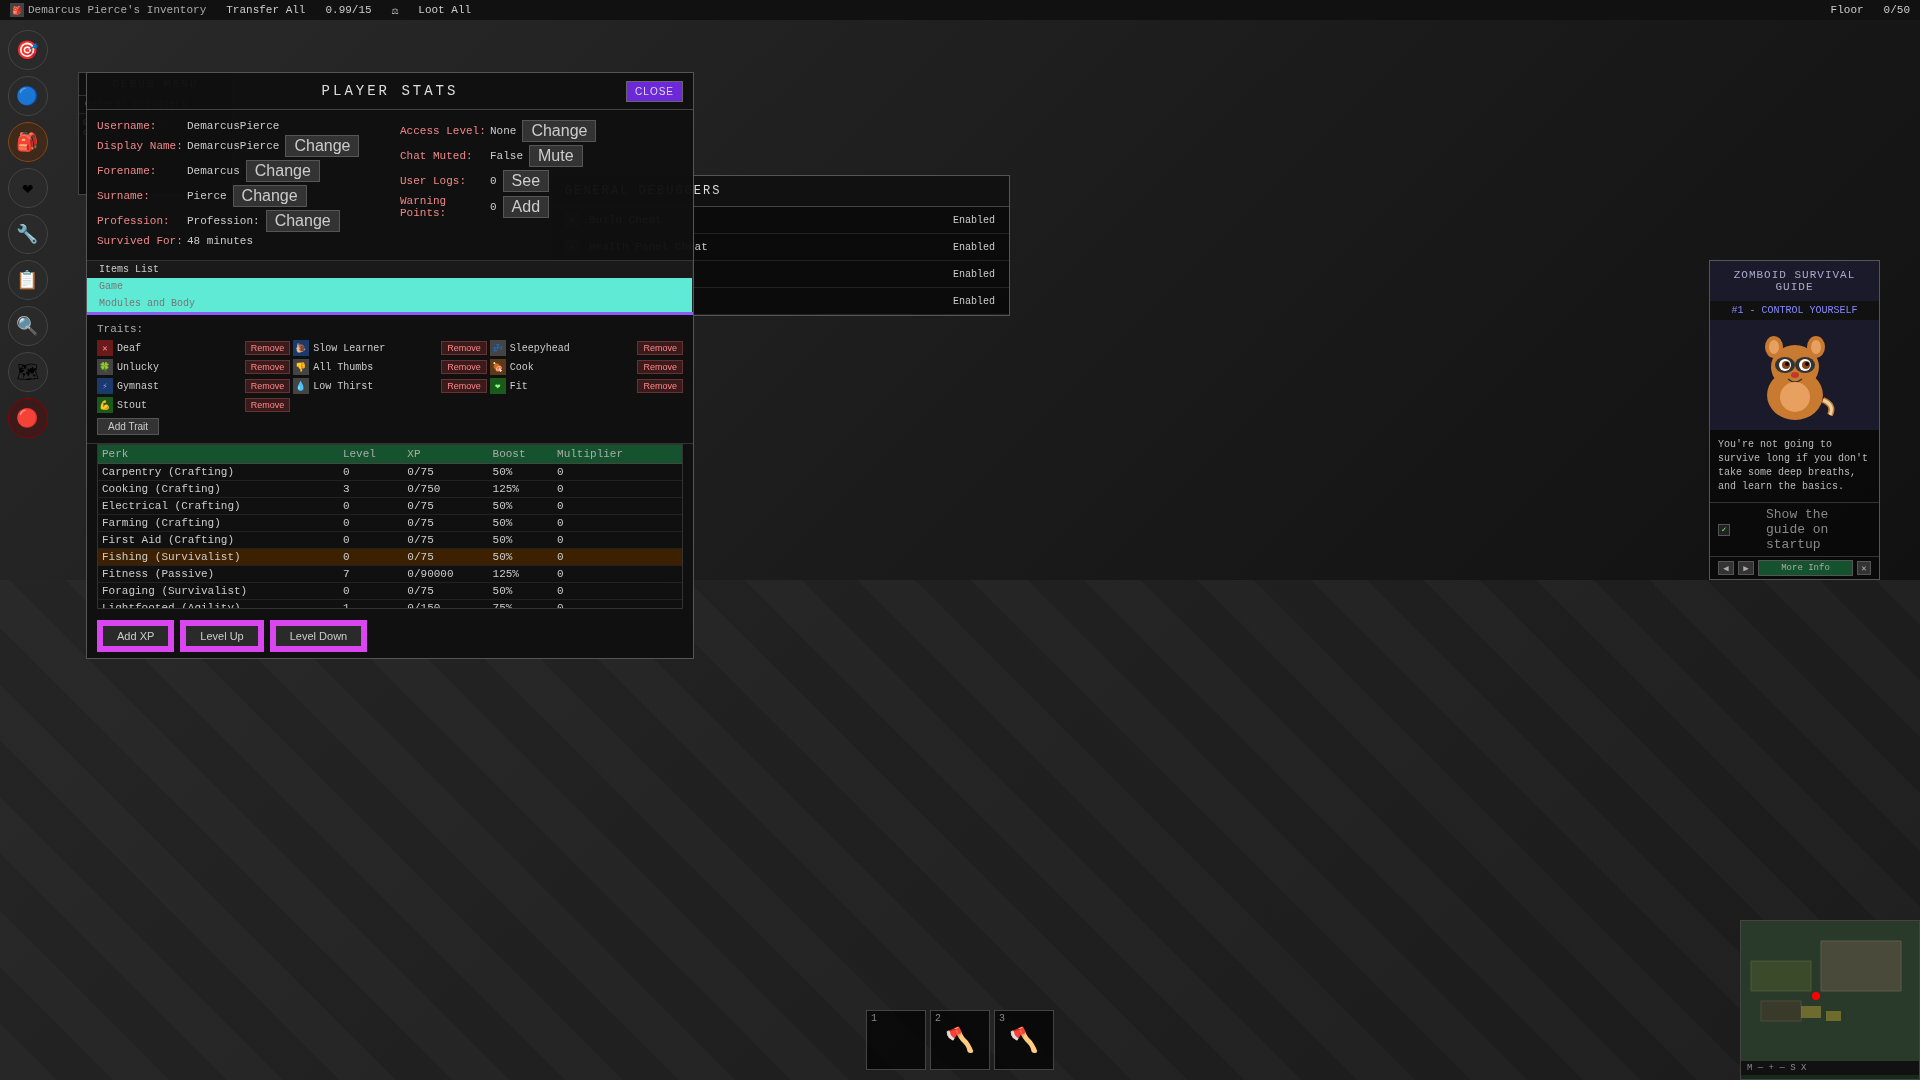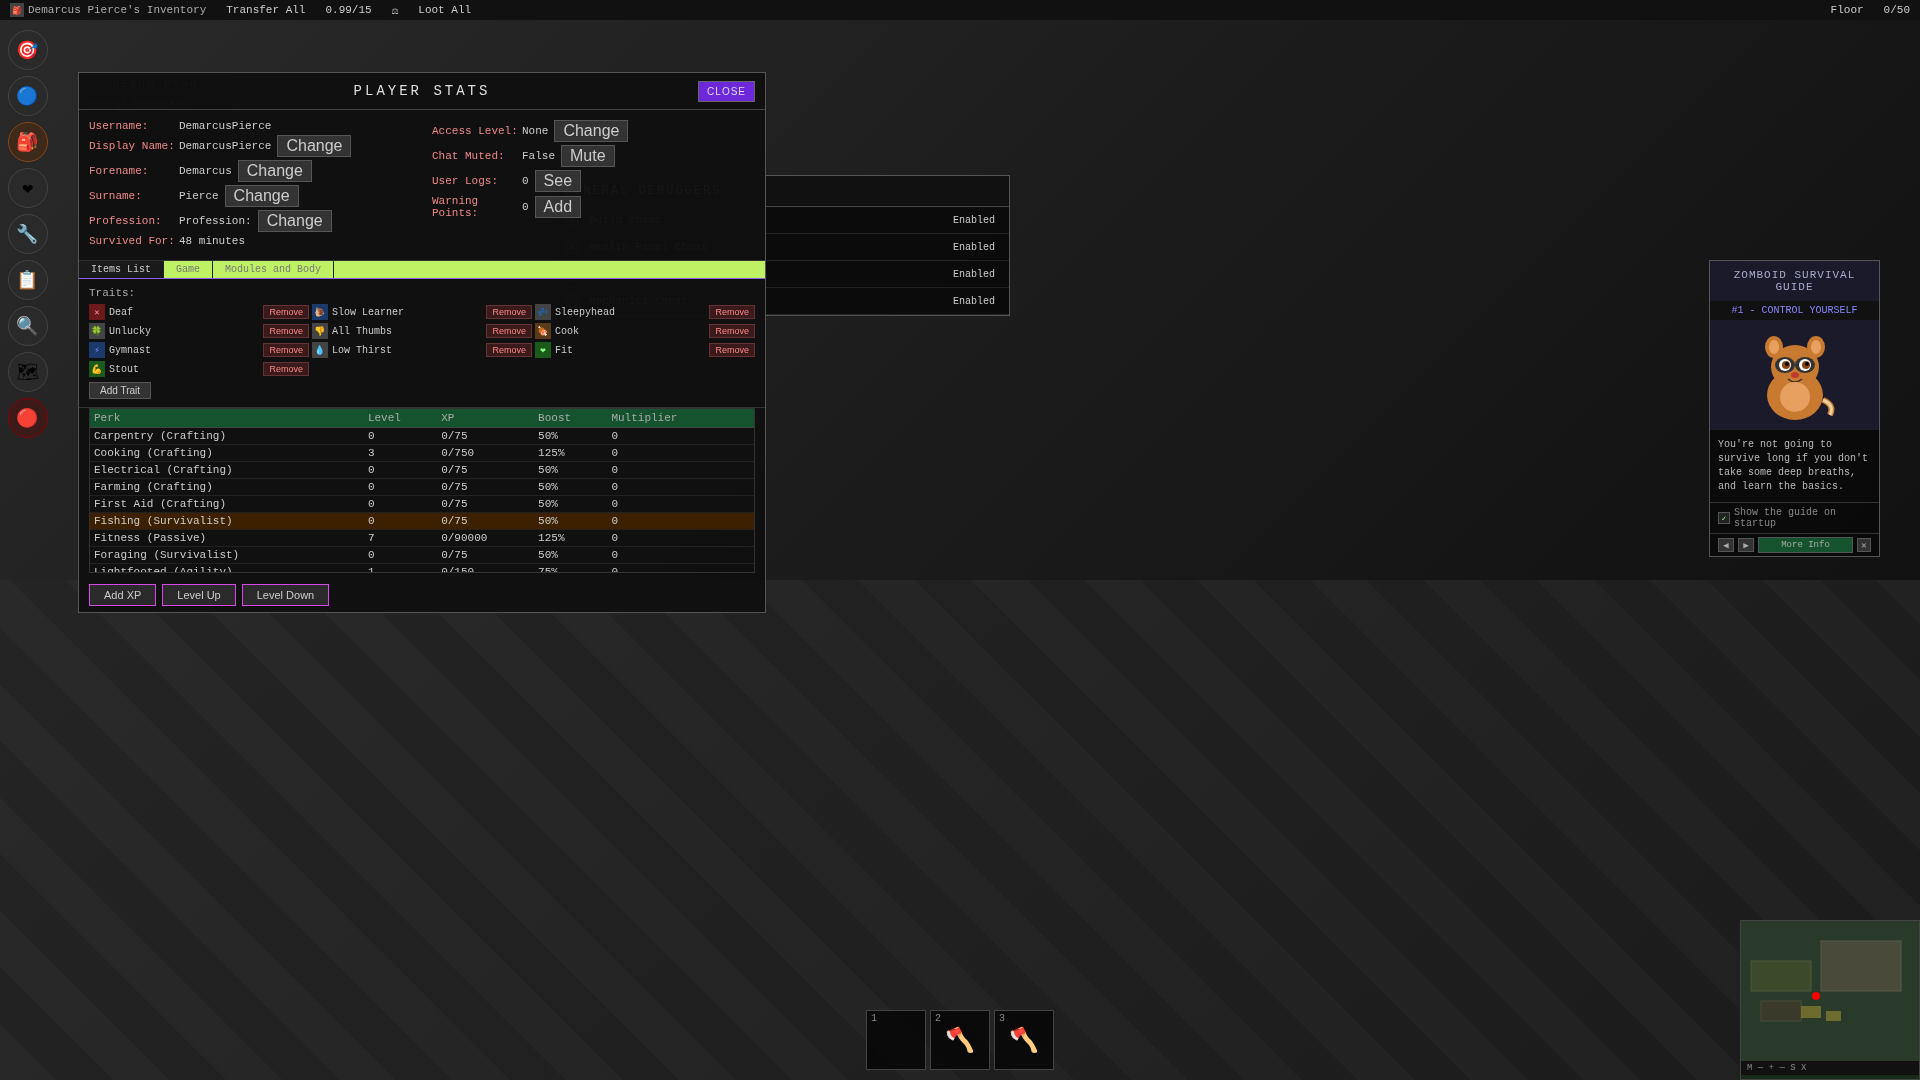--- a/index.html
+++ b/index.html
@@ -91,23 +91,23 @@
       align-items: center;
       justify-content: center;
       cursor: pointer;
       font-size: 18px;
     }
     .sidebar-icon.active { background: #3d2a1a; border-color: #8b4513; }
 
     
     .player-stats-panel {
       position: absolute;
-      left: 78px;
+      left: 86px;
       top: 72px;
-      width: 688px;
+      width: 608px;
       background: rgba(15,15,15,0.97);
       border: 1px solid #555;
       z-index: 200;
     }
 
     .panel-title-bar {
       text-align: center;
       padding: 10px;
       color: #ddd;
       font-size: 14px;
@@ -260,21 +260,21 @@
     .perks-table-wrapper::-webkit-scrollbar-thumb { background: #444; }
 
     
     .bottom-buttons {
       padding: 6px 10px;
       display: flex;
       gap: 6px;
     }
     .action-btn {
       background: #2a2a2a;
-      border: 1px solid #d946ef;
+      border: 6px solid #d946ef;
       color: #ccc;
       padding: 4px 14px;
       font-size: 11px;
       cursor: pointer;
     }
 
     
     .debuggers-panel {
       position: absolute;
       left: 550px;
@@ -370,23 +370,24 @@
       height: 12px;
       background: #222;
       border: 1px solid #555;
       display: flex;
       align-items: center;
       justify-content: center;
       font-size: 8px;
       color: #8f8;
     }
     .guide-show-text {
-      font-size: 10px;
+      font-size: 13px;
       color: #888;
       flex: 1;
+      margin-left: 32px;
     }
     .guide-nav {
       display: flex;
       align-items: center;
       border-top: 1px solid #333;
       padding: 3px 8px;
       gap: 4px;
     }
     .guide-arrow {
       background: #333;
@@ -504,22 +505,23 @@
     .debug-section-title {
       font-size: 10px;
       color: #777;
       padding: 3px 6px;
       border-bottom: 1px solid #222;
     }
 
     
     .sub-tab-bar {
       display: flex;
-      background: #bef264;
-      border-bottom: 1px solid #8b5cf6;
+      background: #5eead4;
+      border-bottom: 3px solid #8b5cf6;
+      flex-direction: column;
     }
     .sub-tab {
       padding: 3px 12px;
       font-size: 10px;
       color: #777;
       cursor: pointer;
       border-right: 1px solid #222;
     }
     .sub-tab.active { color: #ccc; background: #1a1a1a; }
   </style>

